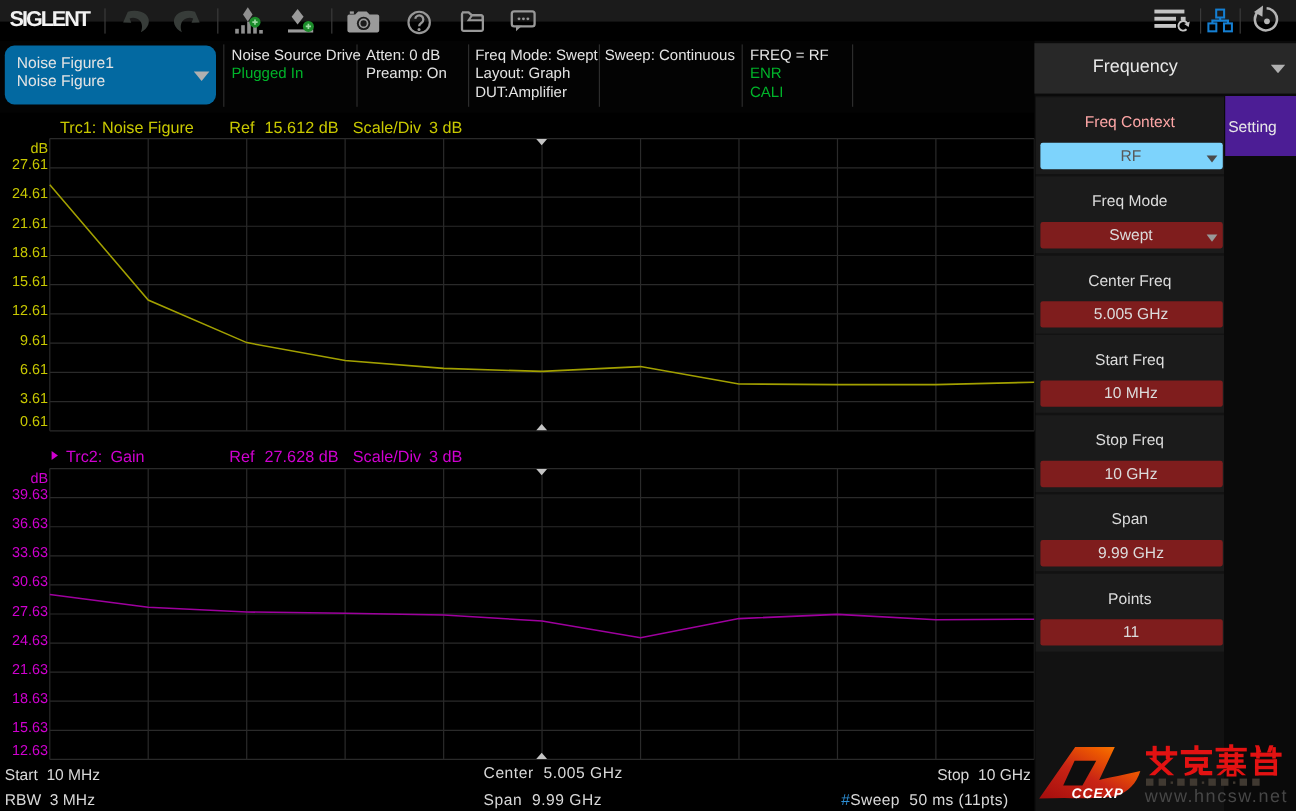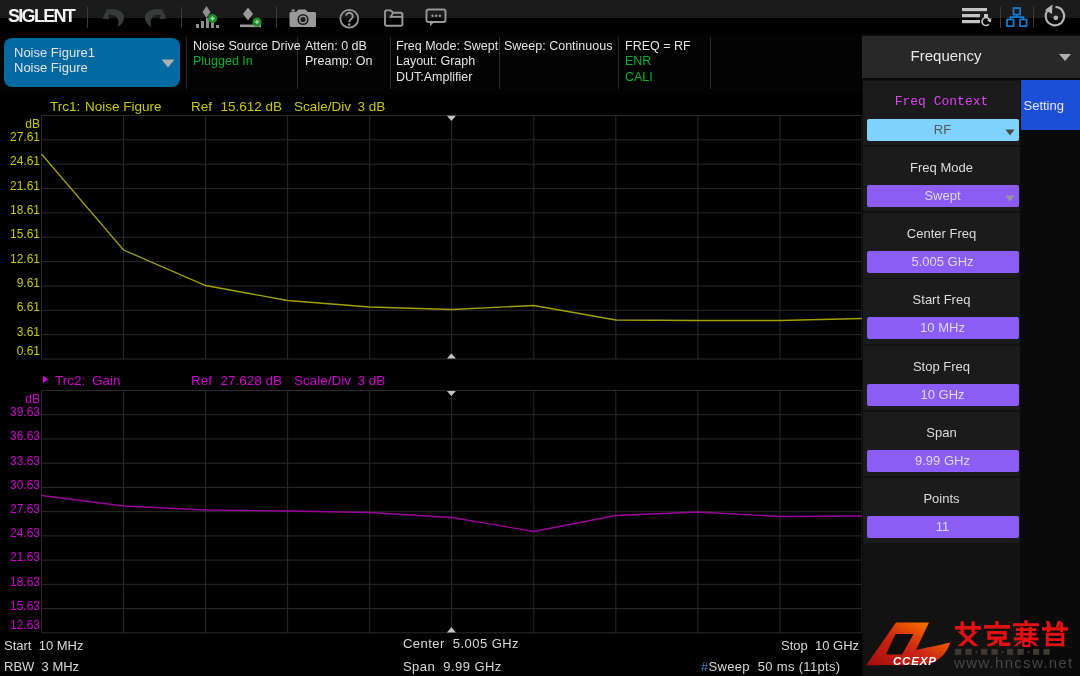--- a/index.html
+++ b/index.html
@@ -11,22 +11,22 @@
   .tsep{position:absolute;top:7px;width:1px;height:21px;background:#3a3a3a;}
   #row2{left:0;top:34px;width:862px;height:60px;background:#030303;font-size:12.5px;}
   .vsep{position:absolute;top:3px;width:1px;height:52px;background:#2c2c2c;}
   .r2t{position:absolute;line-height:15.4px;white-space:pre;}
   #measbox{position:absolute;left:4px;top:4px;width:176px;height:49px;background:#0369a1;border-radius:8px;}
   #rpanel{left:862px;top:34px;width:218px;height:642px;background:#0a0a0a;}
   #menucol{position:absolute;left:1px;top:46px;width:157px;height:596px;background:#121212;}
   #phead{position:absolute;left:0;top:2px;width:218px;height:42px;background:#282828;}
   .sect{position:absolute;left:1px;width:157px;height:64.5px;background:#1b1b1b;}
   .slabel{position:absolute;left:0;top:13px;width:157px;text-align:center;font-size:13px;color:#dcdcdc;}
-  .sval{position:absolute;left:3.5px;top:38px;width:152px;height:22px;background:#8b5cf6;border-radius:2px;text-align:center;font-size:13px;color:#dcdcdc;line-height:22px;}
-  #settab{position:absolute;left:159px;top:46px;width:59px;height:50px;background:#1d4ed8;}
+  .sval{position:absolute;left:3.5px;top:38px;width:152px;height:22px;background:#7f1d1d;border-radius:2px;text-align:center;font-size:13px;color:#dcdcdc;line-height:22px;}
+  #settab{position:absolute;left:159px;top:46px;width:59px;height:50px;background:#4c1d95;}
   #botbar{left:0;top:632px;width:866px;height:44px;font-size:13px;}
   .bt{position:absolute;white-space:pre;color:#d8d8d8;}
 </style>
 </head>
 <body>
 
 <div class="abs" id="toolbar">
   <div class="abs" style="left:8px;top:6px;font-size:18px;font-weight:bold;color:#f2f2f2;letter-spacing:-1.7px;">SIGLENT</div>
   <div class="tsep" style="left:87px;"></div>
   <div class="tsep" style="left:181px;"></div>
@@ -209,21 +209,21 @@
     <div class="abs" style="left:0;top:10.5px;width:168px;text-align:center;font-size:15px;color:#e8e8e8;">Frequency</div>
     <svg class="abs" style="left:196px;top:17px" width="14" height="9">
         <path d="M1 1 L13 1 L7 8 Z" fill="#b0b0b0"></path>
       </svg>
   </div>
   <div id="settab">
       <div class="abs" style="left:2.5px;top:18px;font-size:13px;color:#e8e8e8;">Setting</div>
     </div>
 
   <div class="sect" style="top:46.5px;">
-    <div class="slabel" style="color:#d946ef;font-family:Liberation Mono, monospace;">Freq Context</div>
+    <div class="slabel" style="color:#fca5a5;">Freq Context</div>
     <div class="sval" style="background:#7dd3fc;color:#585858;">RF</div>
     <svg class="abs" style="left:142px;top:48px" width="10" height="7">
         <path d="M0.5 0.5 L9.5 0.5 L5 6.5 Z" fill="#4a4a4a"></path>
       </svg>
   </div>
   <div class="sect" style="top:112.7px;">
     <div class="slabel">Freq Mode</div>
     <div class="sval">Swept</div>
     <svg class="abs" style="left:142px;top:48px" width="10" height="7">
         <path d="M0.5 0.5 L9.5 0.5 L5 6.5 Z" fill="#999999"></path>

